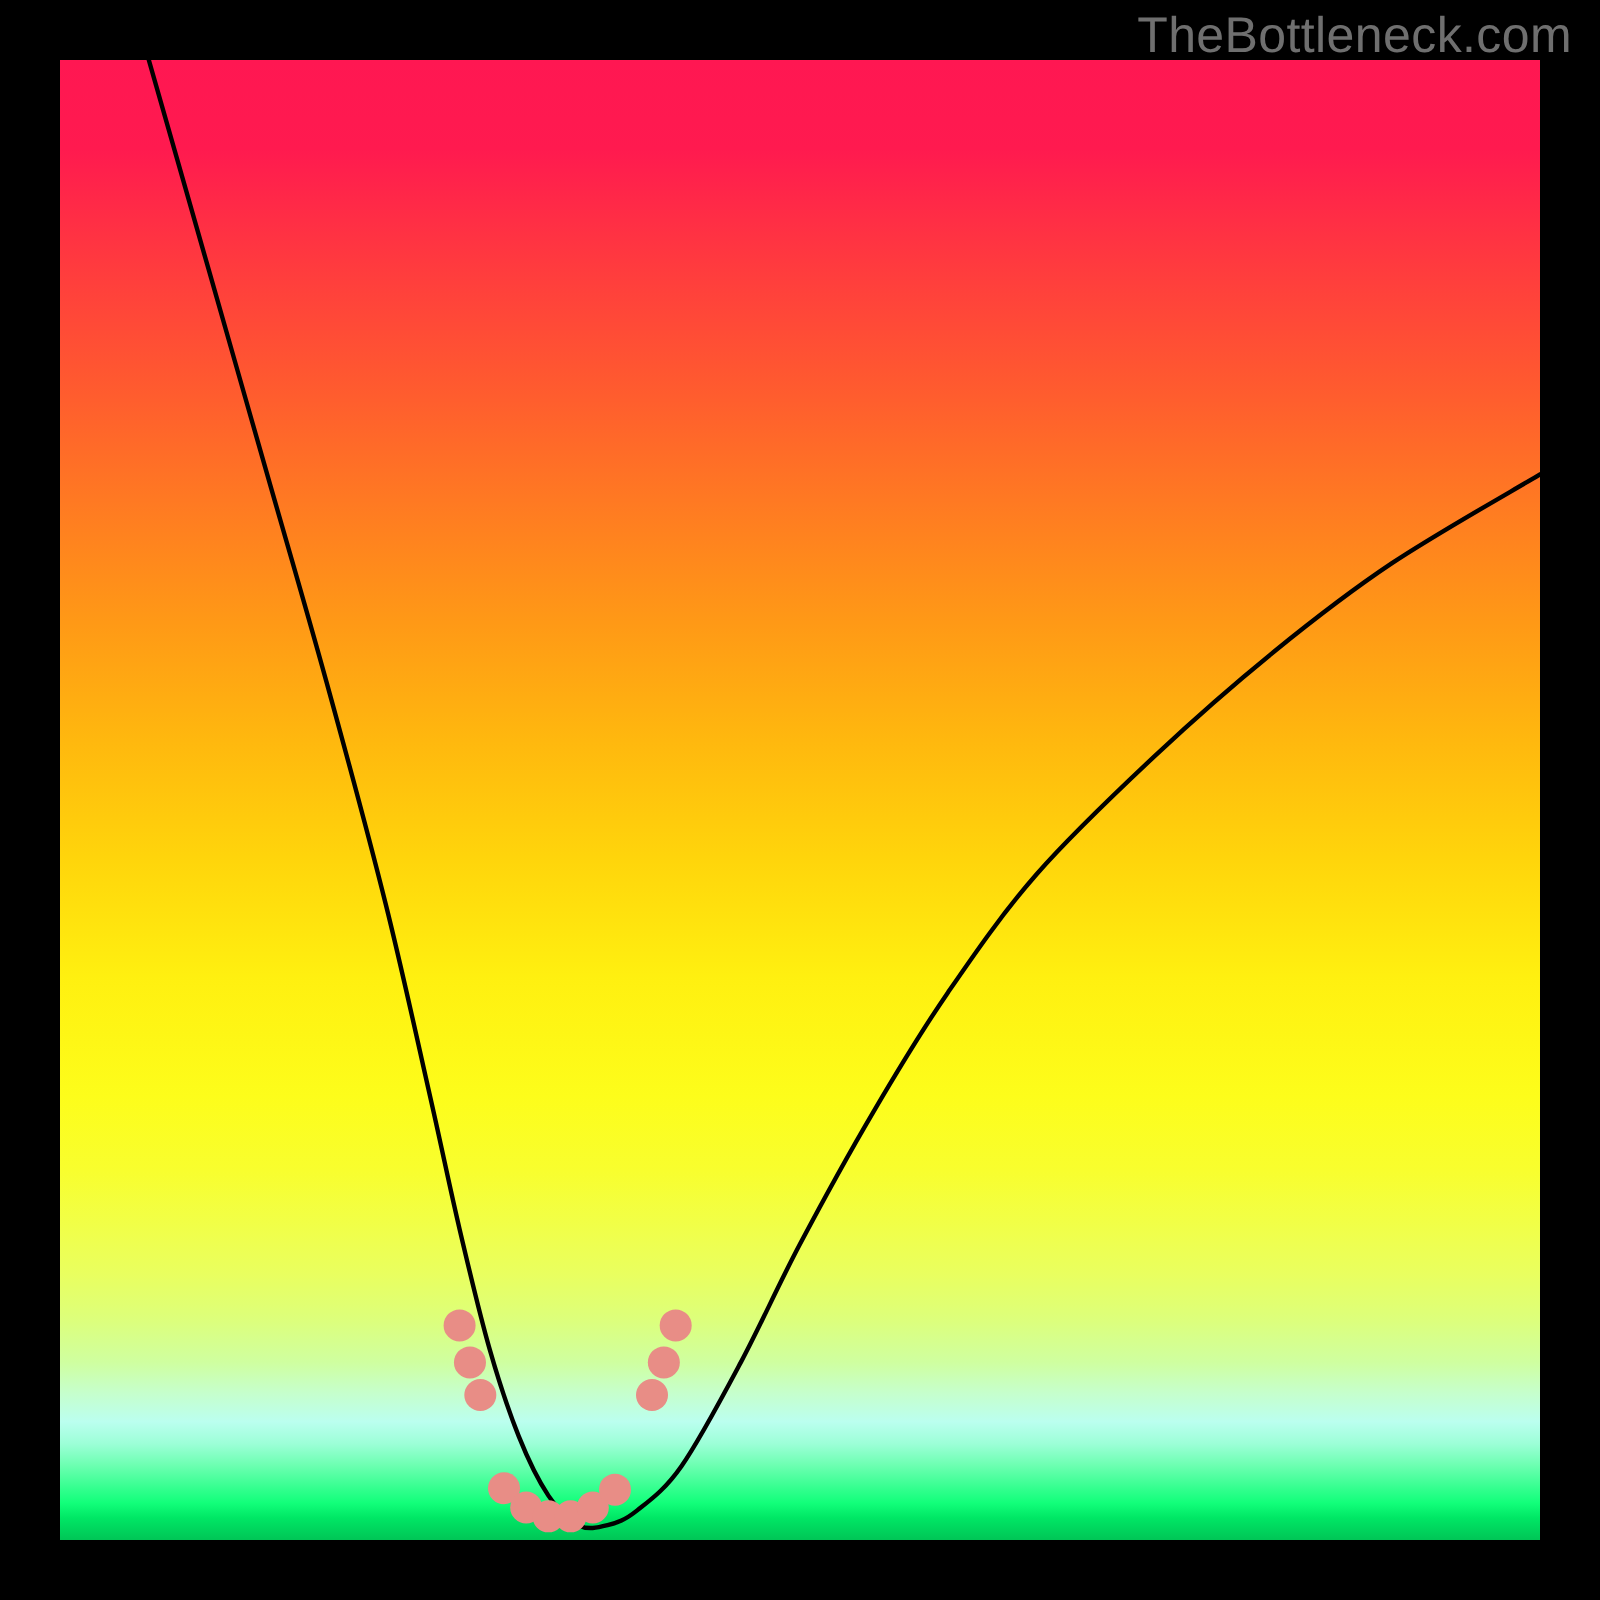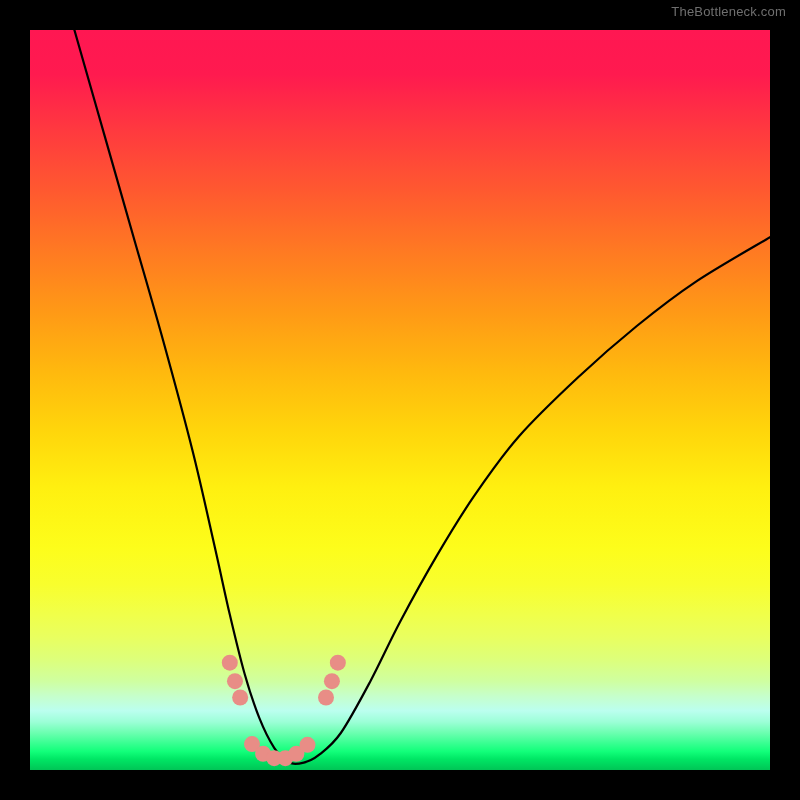--- a/index.html
+++ b/index.html
@@ -68,21 +68,21 @@
   }
   .marker {
     fill: #e88d86;
     stroke: none;
   }
   .watermark {
     position: absolute;
     top: 4px;
     right: 14px;
     color: #6f6f6f;
-    font-size: 13px;
+    font-size: 25px;
     font-weight: 500;
     letter-spacing: 0.2px;
     user-select: none;
   }
 </style>
 </head>
 <body>
 
 <div class="frame">
   <div class="plot-area">

